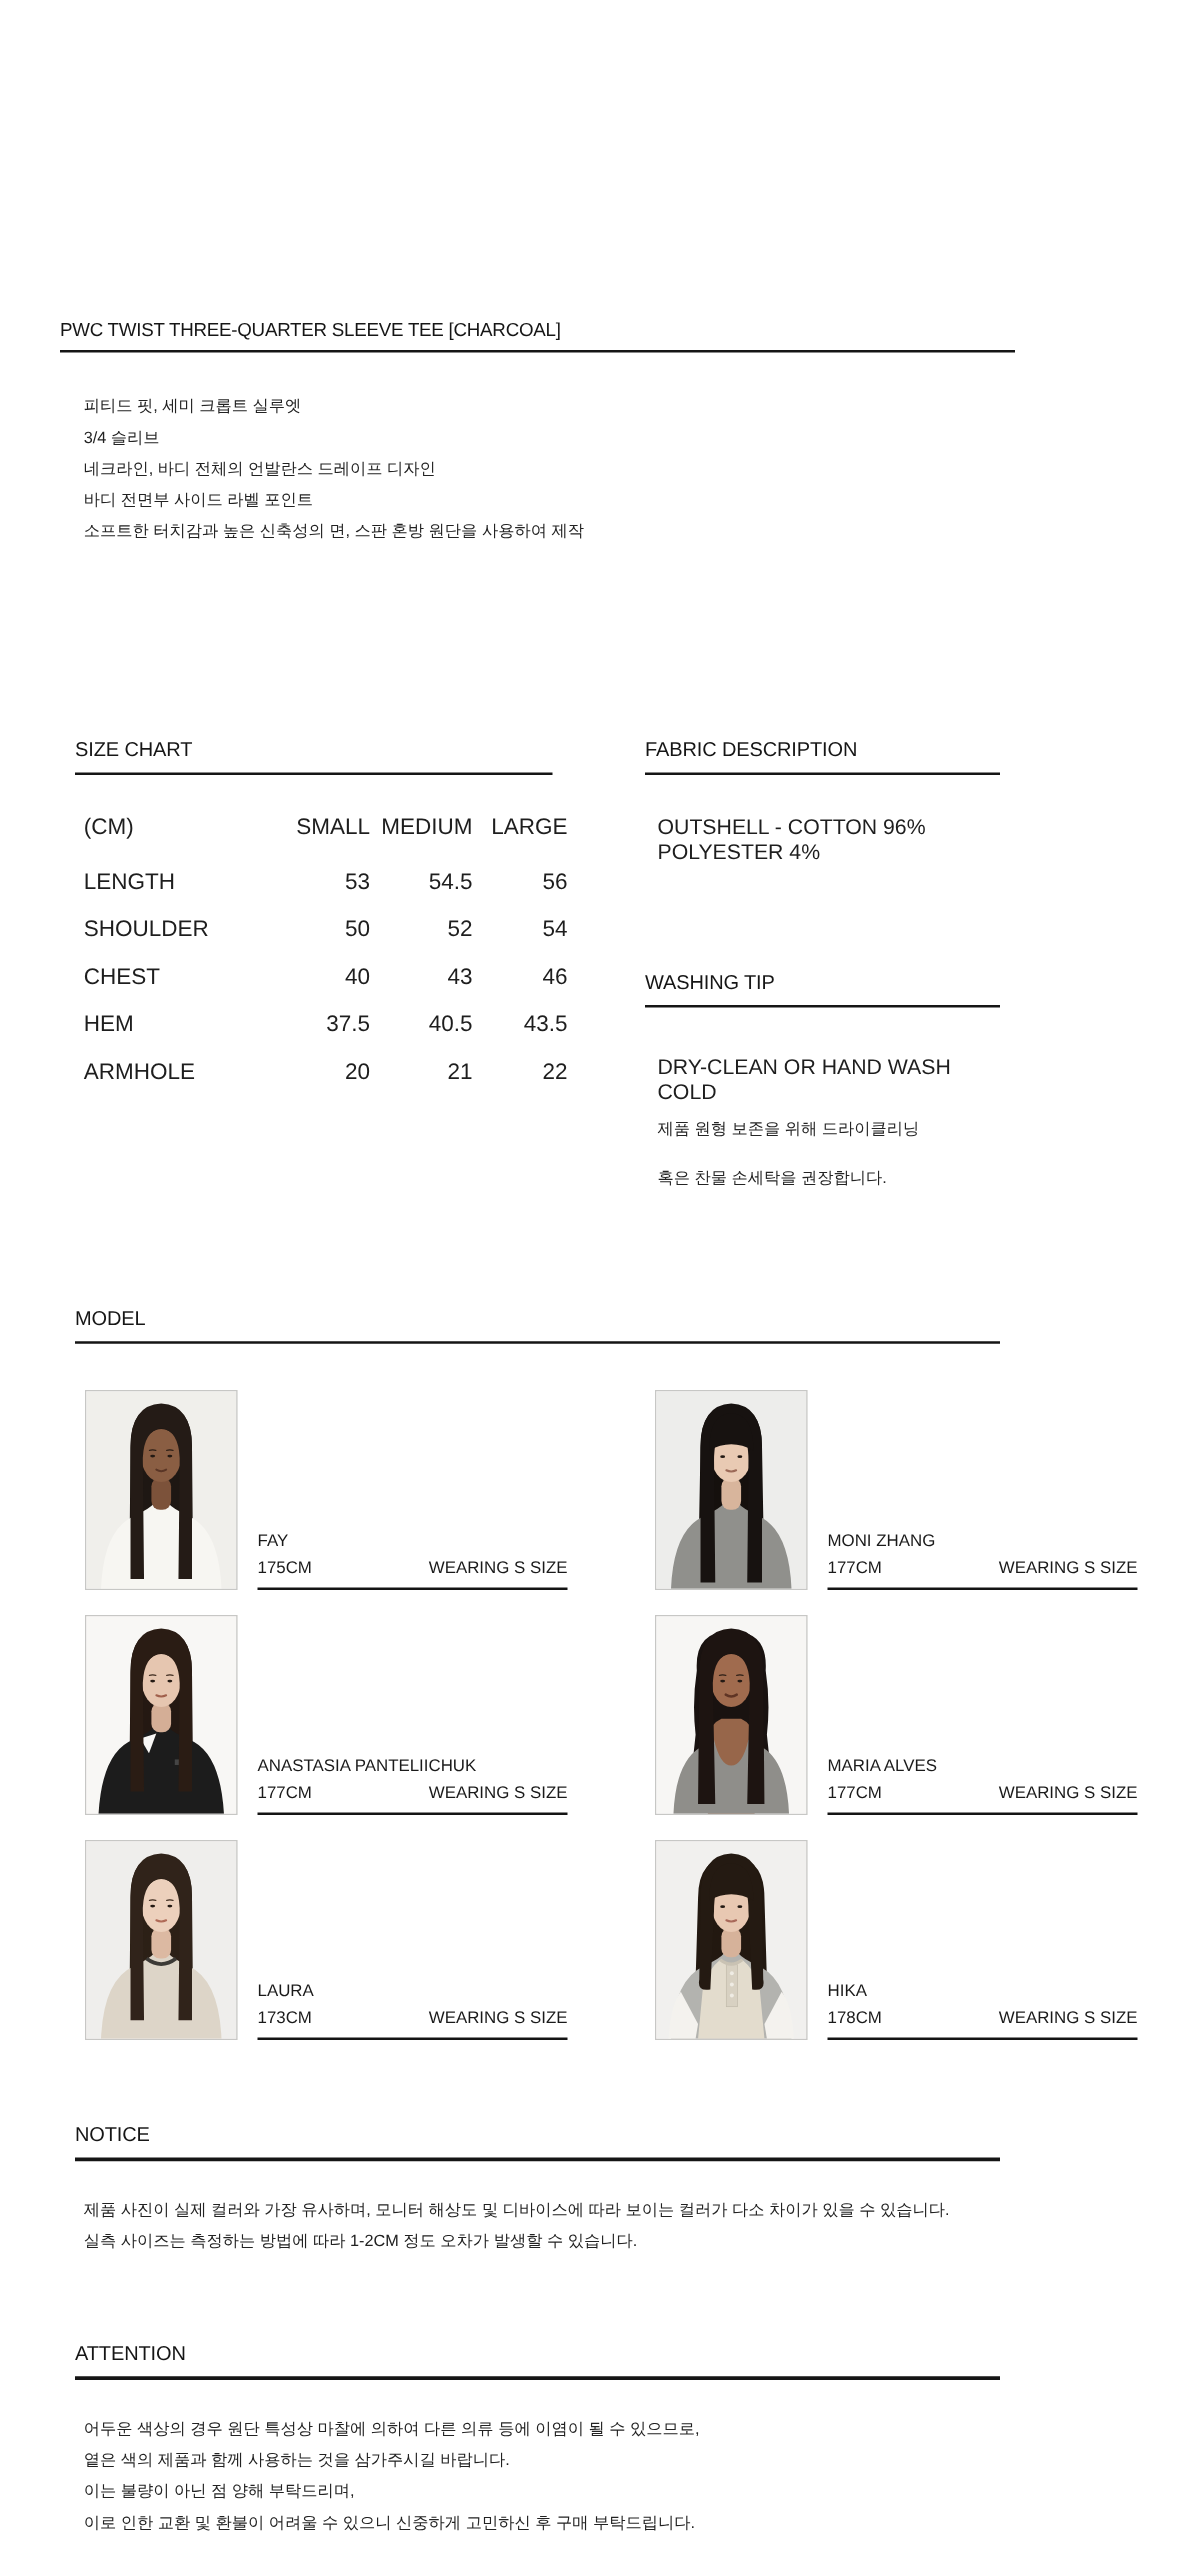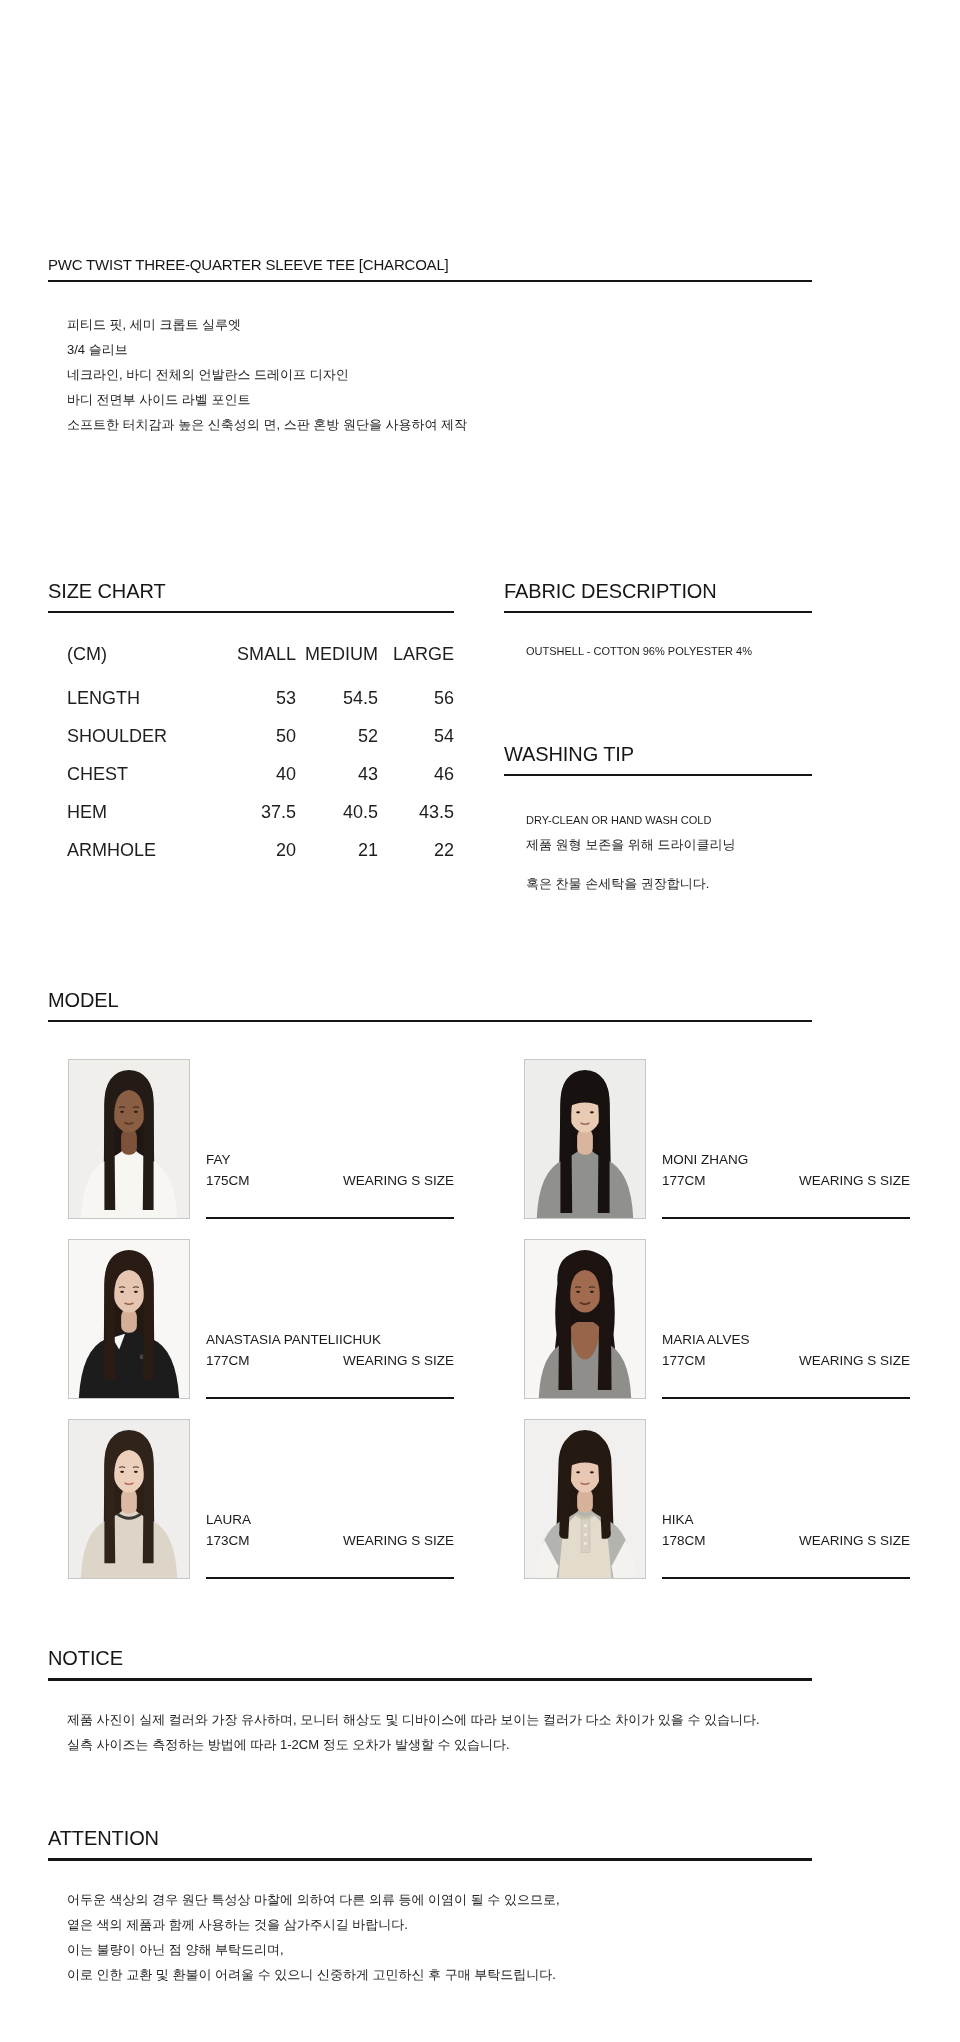--- a/index.html
+++ b/index.html
@@ -17,53 +17,53 @@
   ul.features{
     list-style:none;margin:30px 0 0 0;padding:0 0 0 19px;
     font-size:13px;line-height:25px;color:#222;
   }
 
   .cols{display:flex;gap:50px;margin-top:143px;}
   .col-left{width:406px;flex:0 0 406px;}
   .col-right{flex:1;}
 
   h2.sec{
-    margin:0;font-size:20px;font-weight:400;color:#161616;letter-spacing:-0.1px;
+    margin:12px;font-size:16px;font-weight:400;color:#161616;letter-spacing:-0.1px;
     padding-bottom:8px;border-bottom:2px solid #151515;
   }
   h2.sec.thick{border-bottom-width:3px;}
 
   table.size-table{width:100%;border-collapse:collapse;margin-top:22px;font-size:18px;color:#1e1e1e;}
   table.size-table td{padding:8.5px 0;white-space:nowrap;}
   table.size-table tr.head td{padding-bottom:15px;}
   td.lbl{padding-left:19px !important;text-align:left;}
   td.num{text-align:right;}
   td.c-s{width:80px;} td.c-m{width:82px;} td.c-l{width:76px;}
 
-  .ind{margin:0;padding-left:22px;font-size:11px;color:#1e1e1e;}
+  .ind{margin:0;padding-left:22px;font-size:17px;color:#1e1e1e;}
   .fabric-text{margin-top:32px;}
   .washing{margin-top:86px;}
   .wash-en{margin-top:38px;}
   .wash-ko{margin-top:10px;font-size:13px;line-height:17px;color:#242424;}
   .wash-ko + .wash-ko{margin-top:22px;}
 
   .model-section{margin-top:97px;}
   .model-grid{
     margin-top:37px;display:grid;grid-template-columns:406px 406px;
     column-gap:50px;row-gap:20px;
   }
   .model-cell{display:flex;align-items:stretch;}
   .photo{
     margin-left:20px;width:122px;height:160px;flex:0 0 122px;box-sizing:border-box;
     border:1px solid #c7c7c5;background:#f2f1ef;
   }
   .photo svg{display:block;width:100%;height:100%;}
   .caption{
     flex:1;margin-left:16px;display:flex;flex-direction:column;justify-content:flex-end;
-    border-bottom:2px solid #141414;padding-bottom:26px;
+    border-bottom:2px solid #141414;padding-bottom:6px;
   }
   .caption .name{font-size:13.5px;line-height:20px;color:#1a1a1a;}
   .caption .meta{
     display:flex;justify-content:space-between;align-items:baseline;
     font-size:13.5px;line-height:21px;color:#1a1a1a;
   }
 
   .note-section{margin-top:68px;}
   .note-section.attention{margin-top:70px;}
   .note-lines{margin:26px 0 0 0;padding-left:19px;font-size:13px;line-height:25px;color:#222;}

